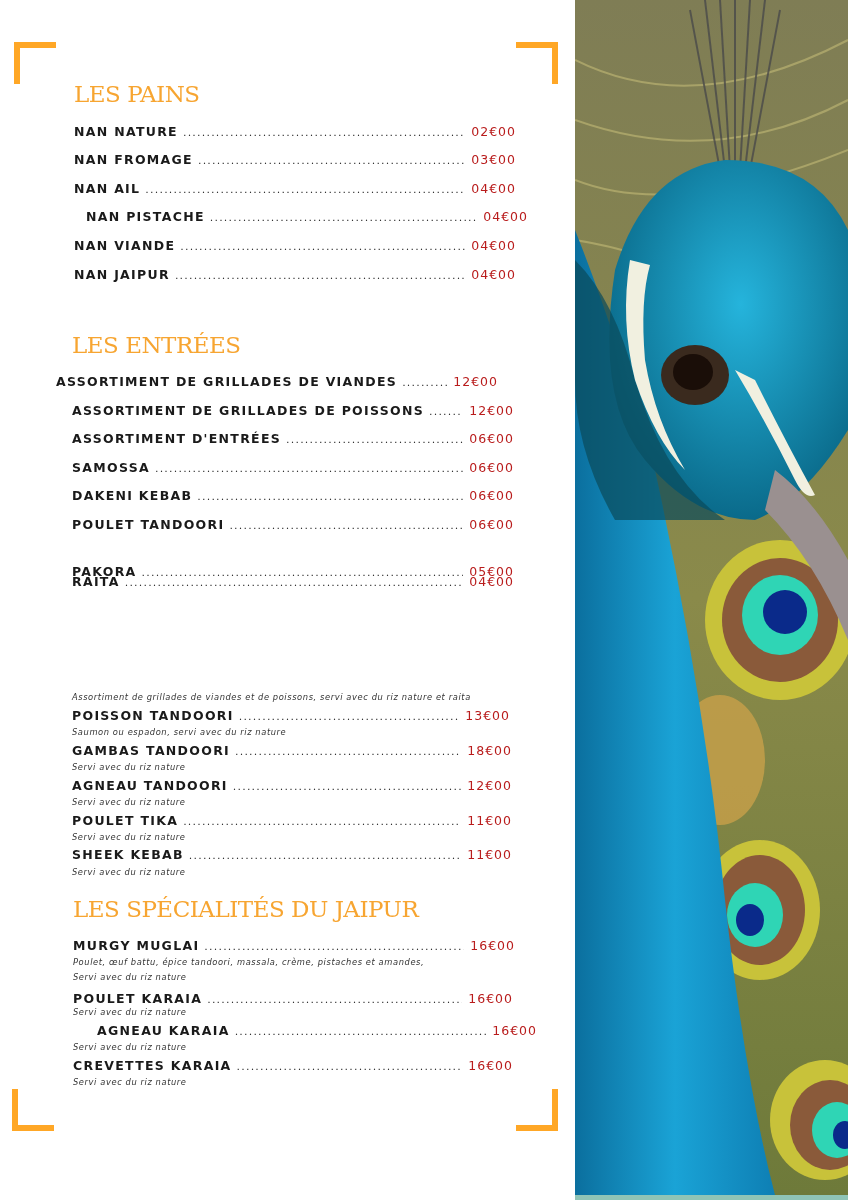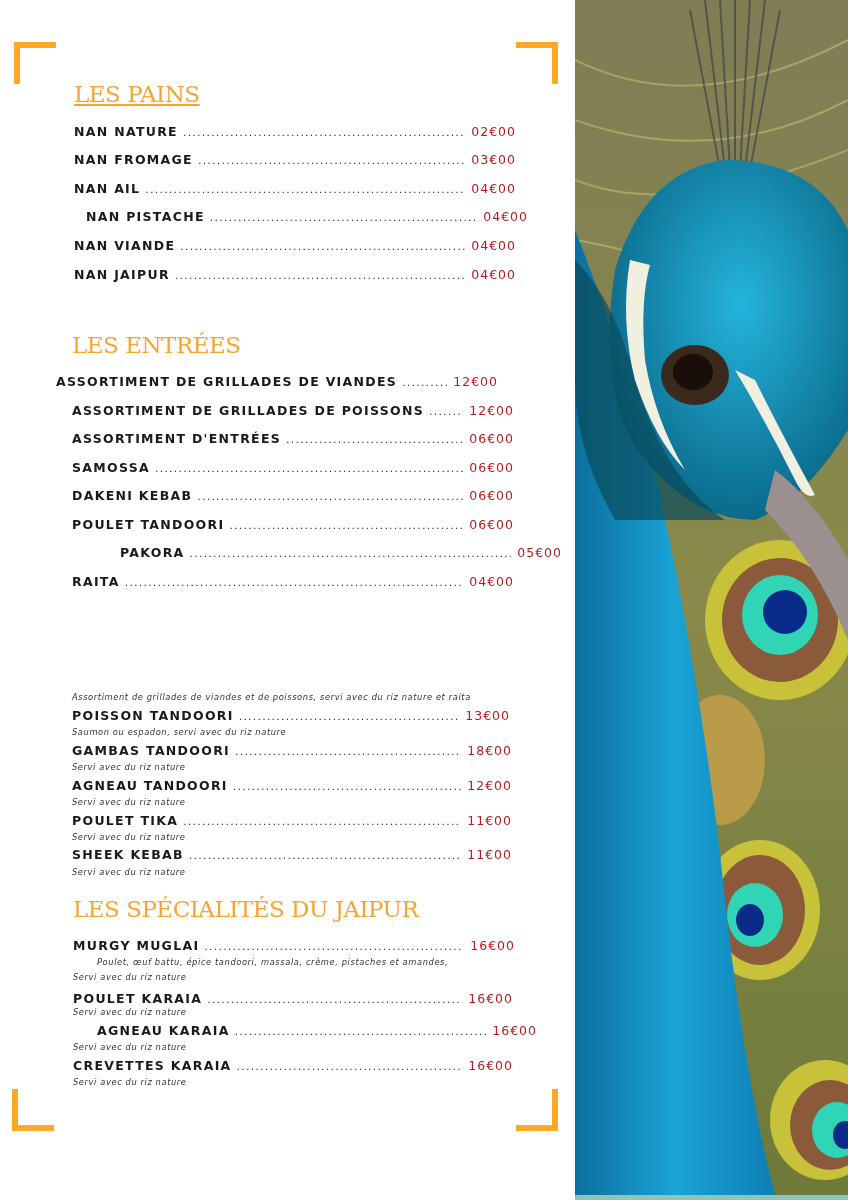--- a/index.html
+++ b/index.html
@@ -28,21 +28,21 @@
 </head>
 <body>
 
 <div class="page">
   <div class="left">
     <div class="bracket b-tl"></div>
     <div class="bracket b-tr"></div>
     <div class="bracket b-bl"></div>
     <div class="bracket b-br"></div>
 
-    <div class="heading" style="left:74px;top:81px;text-decoration:underline;">LES PAINS</div>
+    <div class="heading" style="left:74px;top:81px;">LES PAINS</div>
     <div class="row" style="left:74px;top:124px;width:442px;">
         <span class="name">NAN NATURE</span>
         <span class="dots"></span>
         <span class="price">02€00</span>
       </div>
     <div class="row" style="left:74px;top:152px;width:442px;">
         <span class="name">NAN FROMAGE</span>
         <span class="dots"></span>
         <span class="price">03€00</span>
       </div>
@@ -91,21 +91,21 @@
     <div class="row" style="left:72px;top:488px;width:442px;">
         <span class="name">DAKENI KEBAB</span>
         <span class="dots"></span>
         <span class="price">06€00</span>
       </div>
     <div class="row" style="left:72px;top:517px;width:442px;">
         <span class="name">POULET TANDOORI</span>
         <span class="dots"></span>
         <span class="price">06€00</span>
       </div>
-    <div class="row" style="left:72px;top:545px;width:442px;margin-left:48px;">
+    <div class="row" style="left:72px;top:564px;width:442px;">
         <span class="name">PAKORA</span>
         <span class="dots"></span>
         <span class="price">05€00</span>
       </div>
     <div class="row" style="left:72px;top:574px;width:442px;">
         <span class="name">RAITA</span>
         <span class="dots"></span>
         <span class="price">04€00</span>
       </div>
 
@@ -140,21 +140,21 @@
         <span class="price">11€00</span>
       </div>
     <div class="desc" style="left:72px;top:867px;">Servi avec du riz nature</div>
 
     <div class="heading" style="left:73px;top:896px;">LES SPÉCIALITÉS DU JAIPUR</div>
     <div class="row" style="left:73px;top:938px;width:442px;">
         <span class="name">MURGY MUGLAI</span>
         <span class="dots"></span>
         <span class="price">16€00</span>
       </div>
-    <div class="desc" style="left:73px;top:957px;margin-left:24px;">Poulet, œuf battu, épice tandoori, massala, crème, pistaches et amandes,</div>
+    <div class="desc" style="left:73px;top:957px;">Poulet, œuf battu, épice tandoori, massala, crème, pistaches et amandes,</div>
     <div class="desc" style="left:73px;top:972px;">Servi avec du riz nature</div>
     <div class="row" style="left:73px;top:988px;width:440px;align-items:flex-end;">
         <span class="name">POULET KARAIA</span>
         <span class="dots"></span>
         <span class="price">16€00</span>
       </div>
     <div class="desc" style="left:73px;top:1007px;">Servi avec du riz nature</div>
     <div class="row" style="left:73px;top:1023px;width:440px;margin-left:24px;">
         <span class="name">AGNEAU KARAIA</span>
         <span class="dots"></span>

